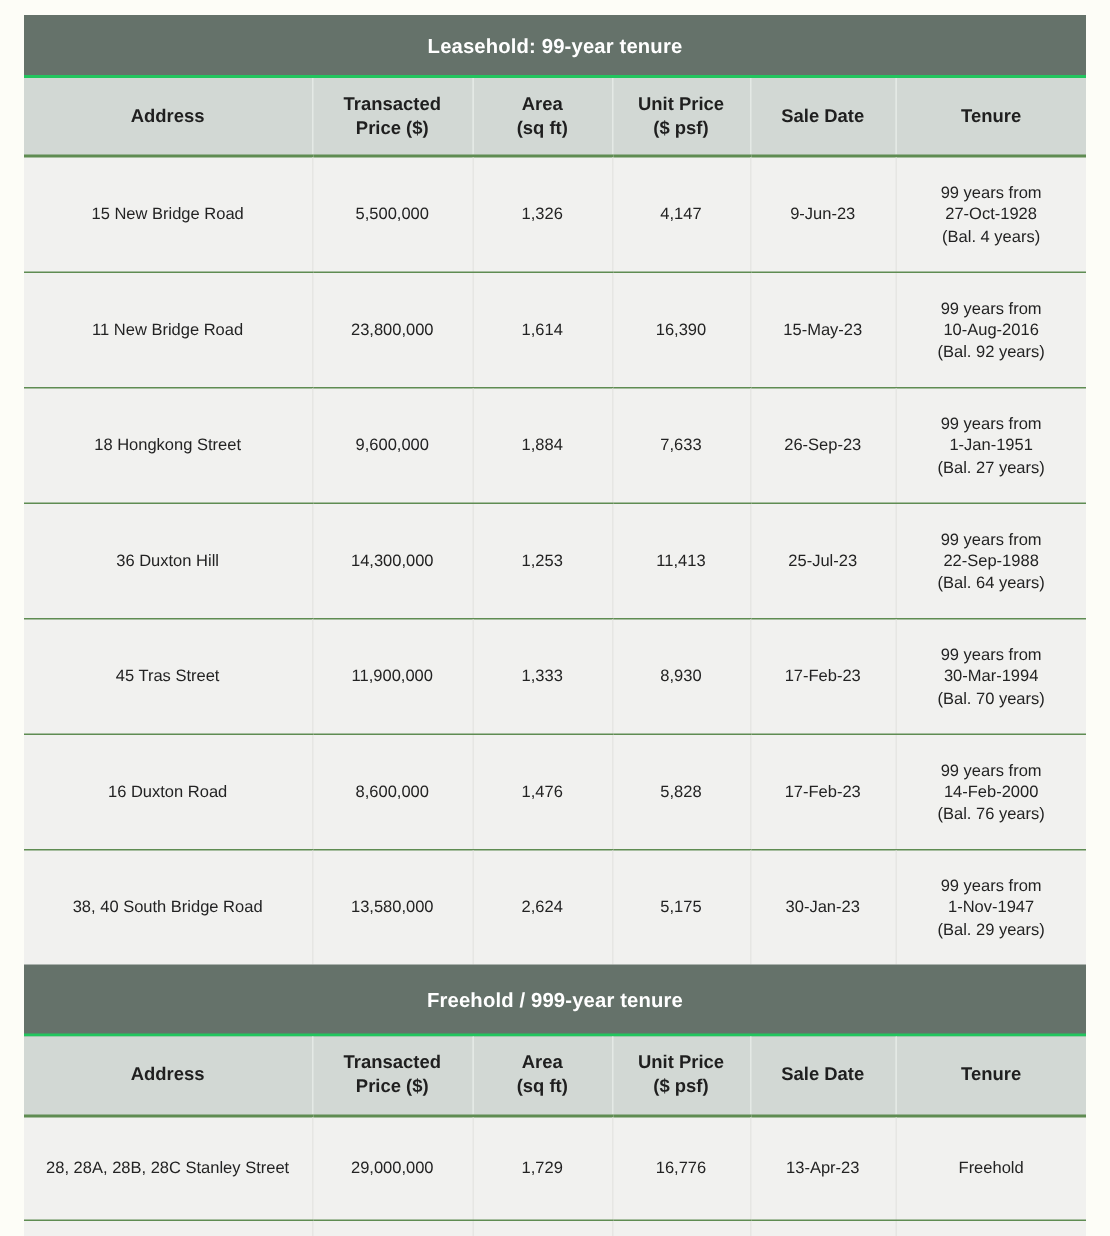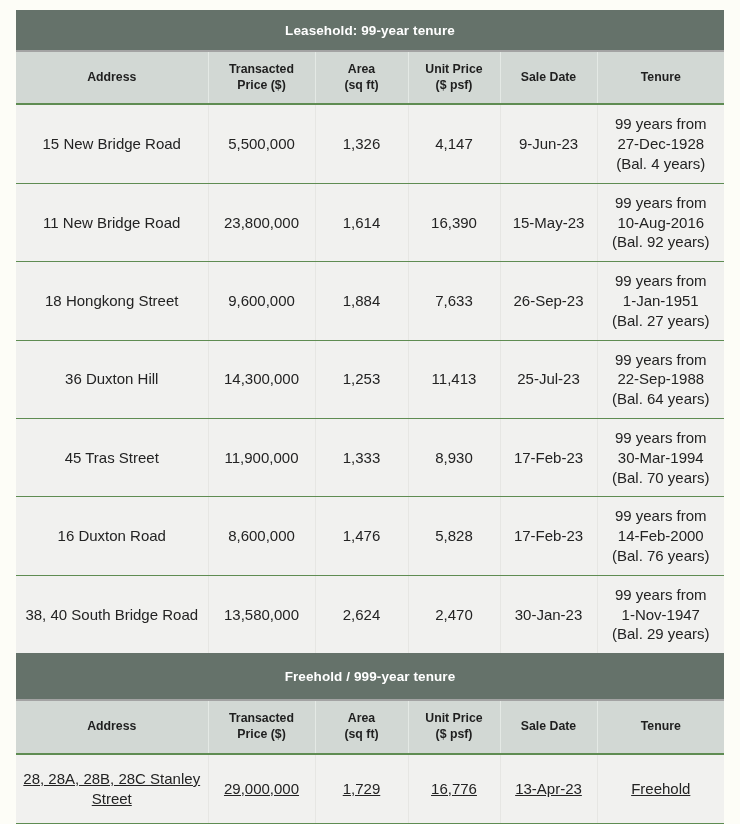--- a/index.html
+++ b/index.html
@@ -27,21 +27,21 @@
   }
   .band {
     background: #65726a;
     color: #ffffff;
     font-size: 13.5px;
     font-weight: 700;
     text-align: center;
     letter-spacing: 0.1px;
     height: 42px;
     line-height: 42px;
-    border-bottom: 2px solid #a3a3a3;
+    border-bottom: 2px solid #22c55e;
     box-sizing: border-box;
   }
   .band.second {
     height: 48px;
     line-height: 48px;
   }
   table {
     width: 100%;
     border-collapse: collapse;
     table-layout: fixed;
@@ -54,33 +54,33 @@
     text-align: center;
     padding: 10px 4px;
     border-right: 1px solid #e4e9e5;
     border-bottom: 2px solid #5f8c52;
     line-height: 1.28;
     vertical-align: middle;
   }
   thead th:last-child { border-right: none; }
   tbody td {
     background: #f1f1ef;
-    font-size: 15px;
+    font-size: 11px;
     color: #232323;
     text-align: center;
     vertical-align: middle;
     padding: 9px 5px;
     border-right: 1px solid #e6e6e3;
     border-bottom: 1px solid #5f8c52;
     line-height: 1.32;
   }
   tbody td:last-child { border-right: none; }
   tbody tr:last-child td { border-bottom: none; }
   .t1 tbody td { height: 58px; }
-  .t2 tbody td { height: 50px; text-decoration: underline; }
+  .t2 tbody td { height: 50px; }
   .col-address  { width: 192px; }
   .col-price    { width: 107px; }
   .col-area     { width: 93px; }
   .col-unit     { width: 92px; }
   .col-date     { width: 97px; }
   .col-tenure   { width: 127px; }
   .tenure-line { display: block; }
 </style>
 </head>
 <body>
@@ -125,21 +125,21 @@
       </thead>
       <tbody>
         <tr>
           <td>15 New Bridge Road</td>
           <td>5,500,000</td>
           <td>1,326</td>
           <td>4,147</td>
           <td>9-Jun-23</td>
           <td>
             <span class="tenure-line">99 years from</span>
-            <span class="tenure-line">27-Dec-1928</span>
+            <span class="tenure-line">27-Oct-1928</span>
             <span class="tenure-line">(Bal. 4 years)</span>
           </td>
         </tr>
         <tr>
           <td>11 New Bridge Road</td>
           <td>23,800,000</td>
           <td>1,614</td>
           <td>16,390</td>
           <td>15-May-23</td>
           <td>
@@ -193,21 +193,21 @@
           <td>
             <span class="tenure-line">99 years from</span>
             <span class="tenure-line">14-Feb-2000</span>
             <span class="tenure-line">(Bal. 76 years)</span>
           </td>
         </tr>
         <tr>
           <td>38, 40 South Bridge Road</td>
           <td>13,580,000</td>
           <td>2,624</td>
-          <td>2,470</td>
+          <td>5,175</td>
           <td>30-Jan-23</td>
           <td>
             <span class="tenure-line">99 years from</span>
             <span class="tenure-line">1-Nov-1947</span>
             <span class="tenure-line">(Bal. 29 years)</span>
           </td>
         </tr>
       </tbody>
     </table>
   </div>

